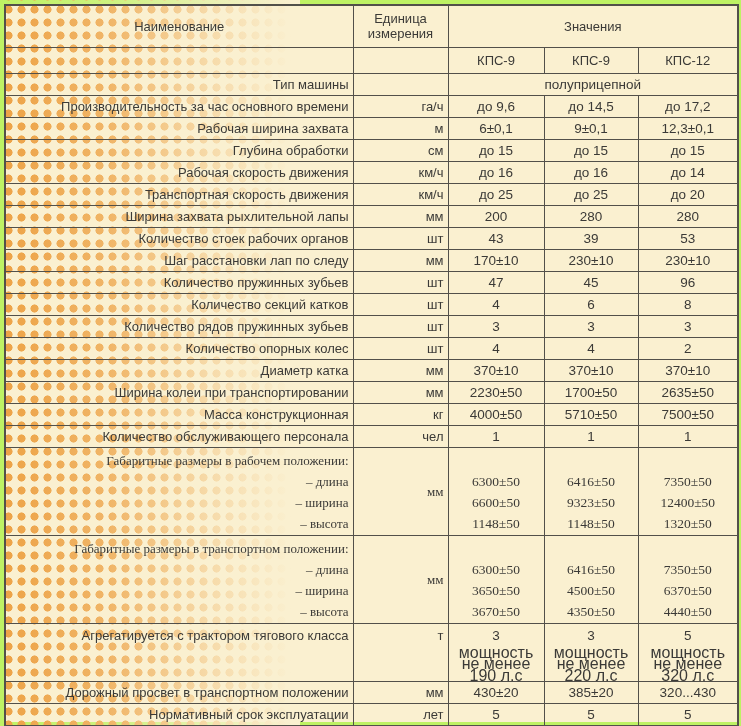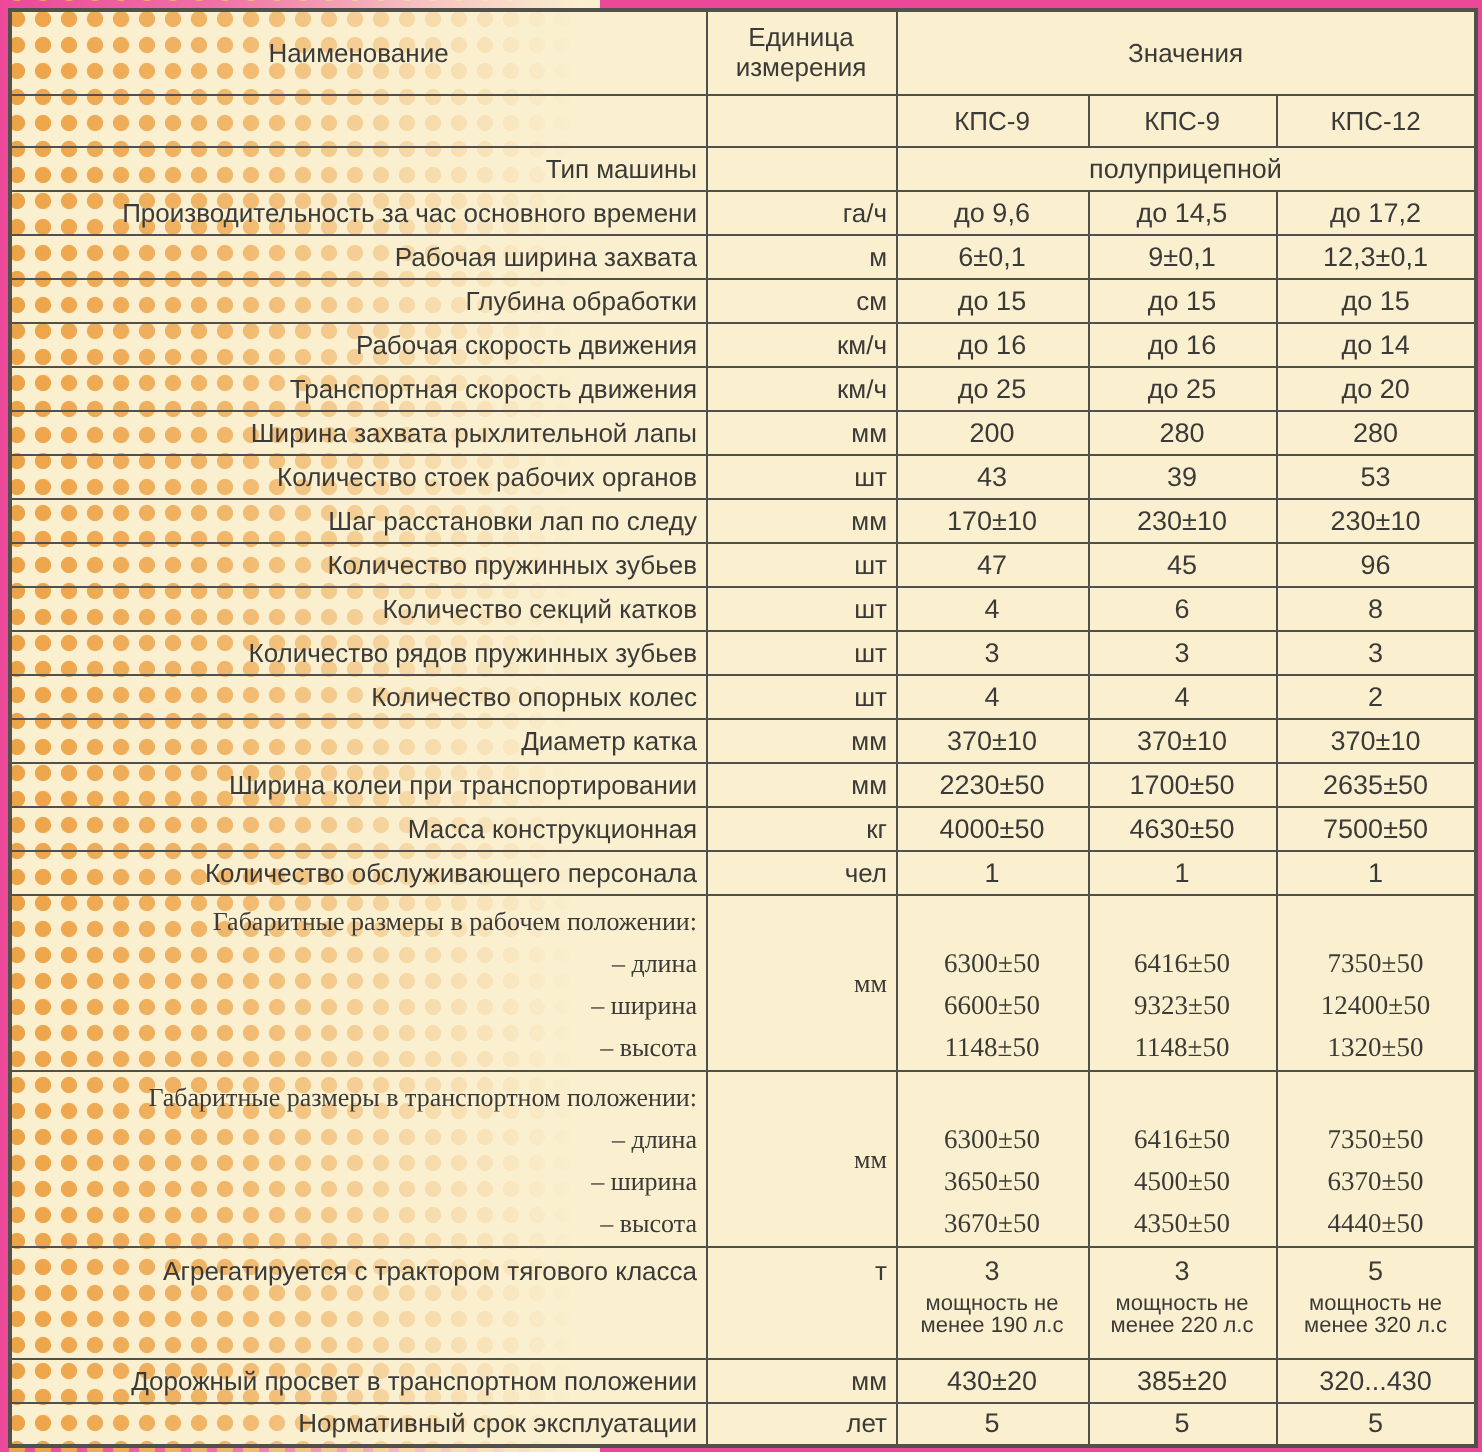--- a/index.html
+++ b/index.html
@@ -2,21 +2,21 @@
 <html><head>
 <meta charset="utf-8">
 <style>
   html, body { margin: 0; padding: 0; }
   body { font-family: "Liberation Sans", sans-serif; }
 
   .stage {
     position: relative;
     width: 741px;
     height: 726px;
-    background: #ec4899;
+    background: #bef264;
     overflow: hidden;
   }
   .paper {
     position: absolute;
     left: 4px; top: 4px; right: 4px; bottom: 4px;
     background: #faf0d0;
   }
   .dots {
     position: absolute;
     left: 0; top: 0;
@@ -67,21 +67,21 @@
   tr.h-note { height: 56px; }
 
   tr.h-tall td { vertical-align: top; padding-top: 2px; font-family: Liberation Serif, serif; }
   tr.h-tall .c-label div,
   tr.h-tall .c-val div { line-height: 21px; }
   tr.h-tall .c-unit { vertical-align: middle; padding-top: 0; }
   tr.h-tall .c-val .spacer { height: 21px; }
 
   tr.h-note td { vertical-align: top; padding-top: 4px; }
   .note {
-    font-size: 11px;
+    font-size: 16px;
     line-height: 11.5px;
     margin-top: 4px;
   }
 </style>
 </head>
 <body>
 
 <div class="stage">
   <div class="paper"></div>
   <div class="dots"></div>
@@ -296,21 +296,21 @@
             <div>2635±50</div>
           </td>
         </tr>
         <tr class="h-simple">
           <td class="c-label">Масса конструкционная</td>
           <td class="c-unit">кг</td>
           <td class="c-val">
             <div>4000±50</div>
           </td>
           <td class="c-val">
-            <div>4630±50</div>
+            <div>5710±50</div>
           </td>
           <td class="c-val">
             <div>7500±50</div>
           </td>
         </tr>
         <tr class="h-simple">
           <td class="c-label">Количество обслуживающего персонала</td>
           <td class="c-unit">чел</td>
           <td class="c-val">
             <div>1</div>

